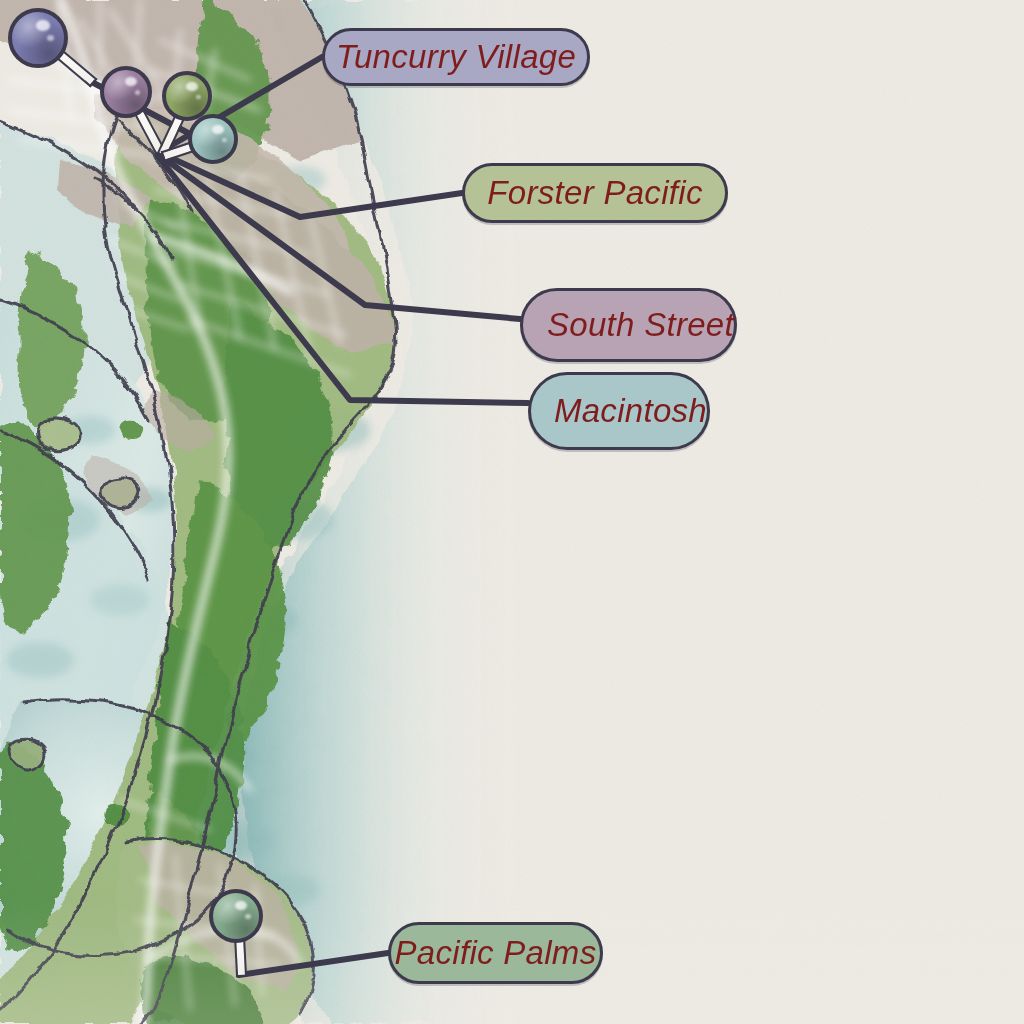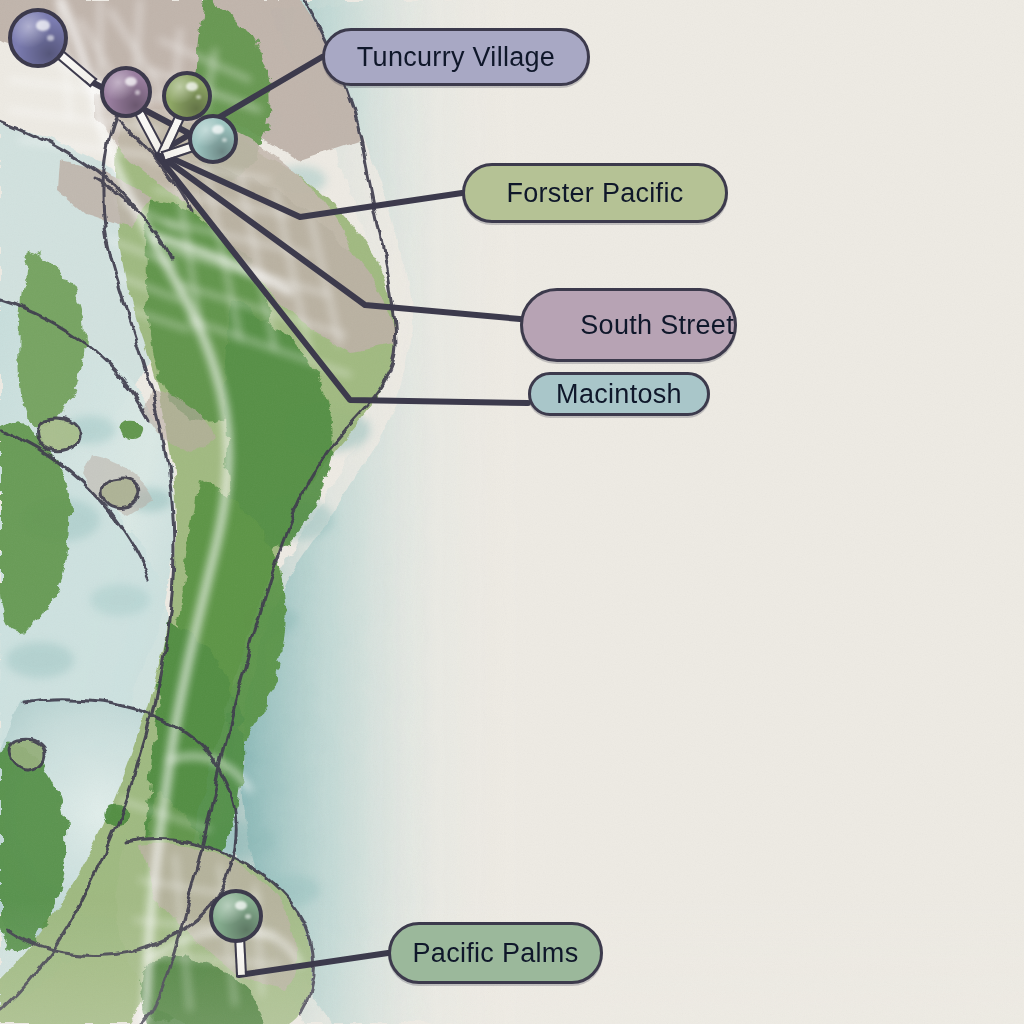--- a/index.html
+++ b/index.html
@@ -46,25 +46,26 @@
   #leader-svg{position:absolute;left:0;top:0;}
 
   
   .pill{
     position:absolute;
     display:flex;align-items:center;justify-content:center;
     border:3px solid #3C3A4C;
     border-radius:40px;
     box-sizing:border-box;
     font-family:"Liberation Sans", sans-serif;
-    font-size:27px;
+    font-size:33px;
     letter-spacing:0.3px;
-    color:#0f172a;
+    color:#7f1d1d;
     white-space:nowrap;
     box-shadow:0 2px 0 rgba(60,58,76,0.25);
+    font-style:italic;
   }
 
   
   .pin{position:absolute;}
   .pin .needle{
     position:absolute;
     width:7px;
     background:linear-gradient(180deg,#FFFFFF 0%,#F2F0EA 100%);
     border-left:2px solid #3C3A4C;
     border-right:2px solid #3C3A4C;
@@ -425,21 +426,21 @@
   <div id="label-group">
       <div class="pill" style="left: 322px; top: 28px; width: 268px; height: 58px; background: rgb(168, 168, 196);">
         <span>Tuncurry Village</span>
       </div>
       <div class="pill" style="left: 462px; top: 163px; width: 266px; height: 60px; background: rgb(181, 194, 149);">
         <span>Forster Pacific</span>
       </div>
       <div class="pill" style="left: 520px; top: 288px; width: 217px; height: 74px; background: rgb(183, 163, 180); justify-content: flex-end;">
         <span>South Street</span>
       </div>
-      <div class="pill" style="left: 528px; top: 372px; width: 182px; height: 44px; background: rgb(169, 198, 201);">
+      <div class="pill" style="left: 528px; top: 372px; width: 182px; height: 78px; background: rgb(169, 198, 201); justify-content: flex-end;">
         <span>Macintosh</span>
       </div>
       <div class="pill" style="left: 388px; top: 922px; width: 215px; height: 62px; background: rgb(155, 184, 155);">
         <span>Pacific Palms</span>
       </div>
     </div>
 
 </div>
 
 </body></html>

